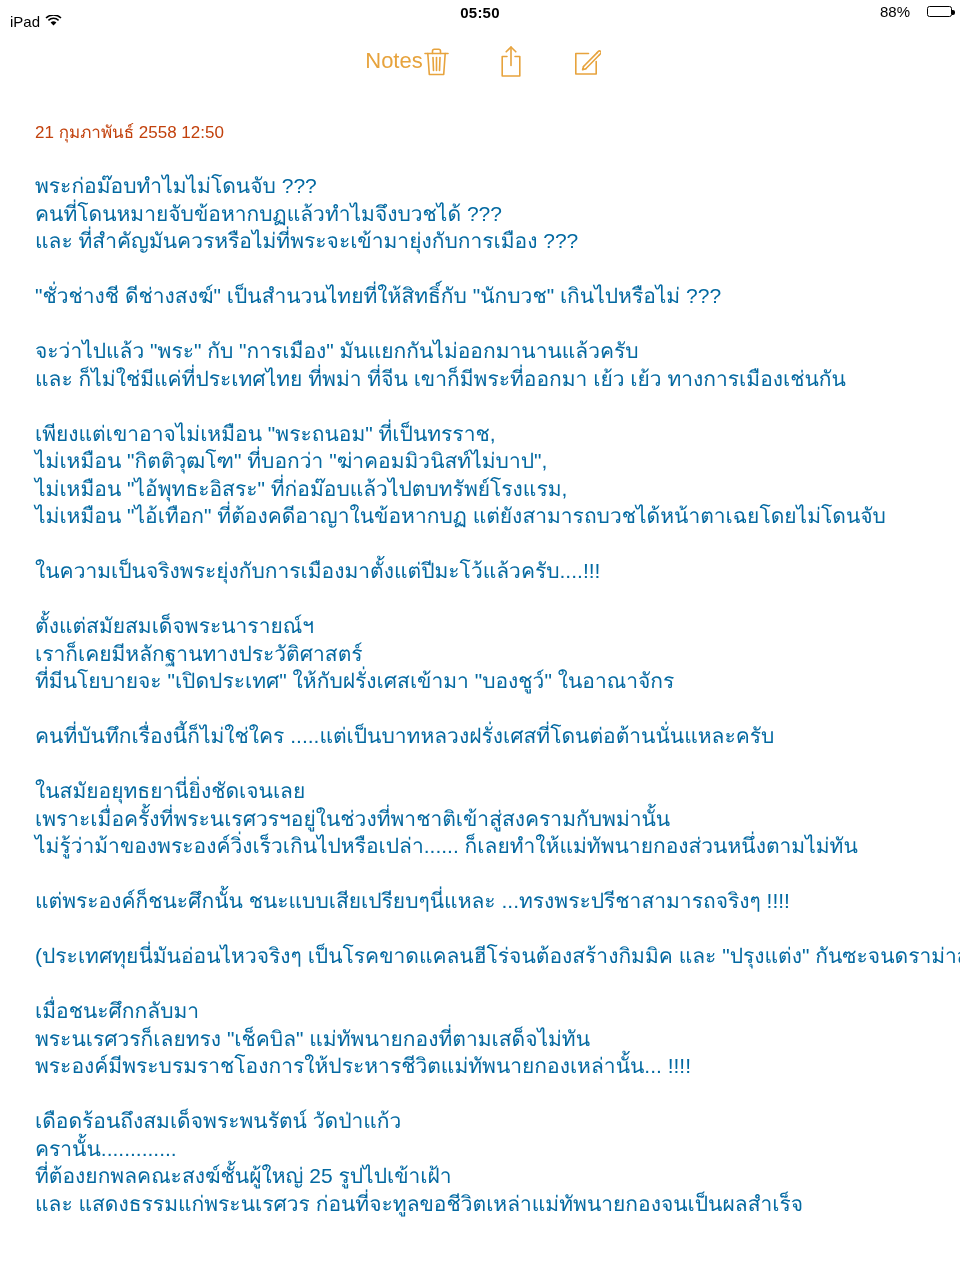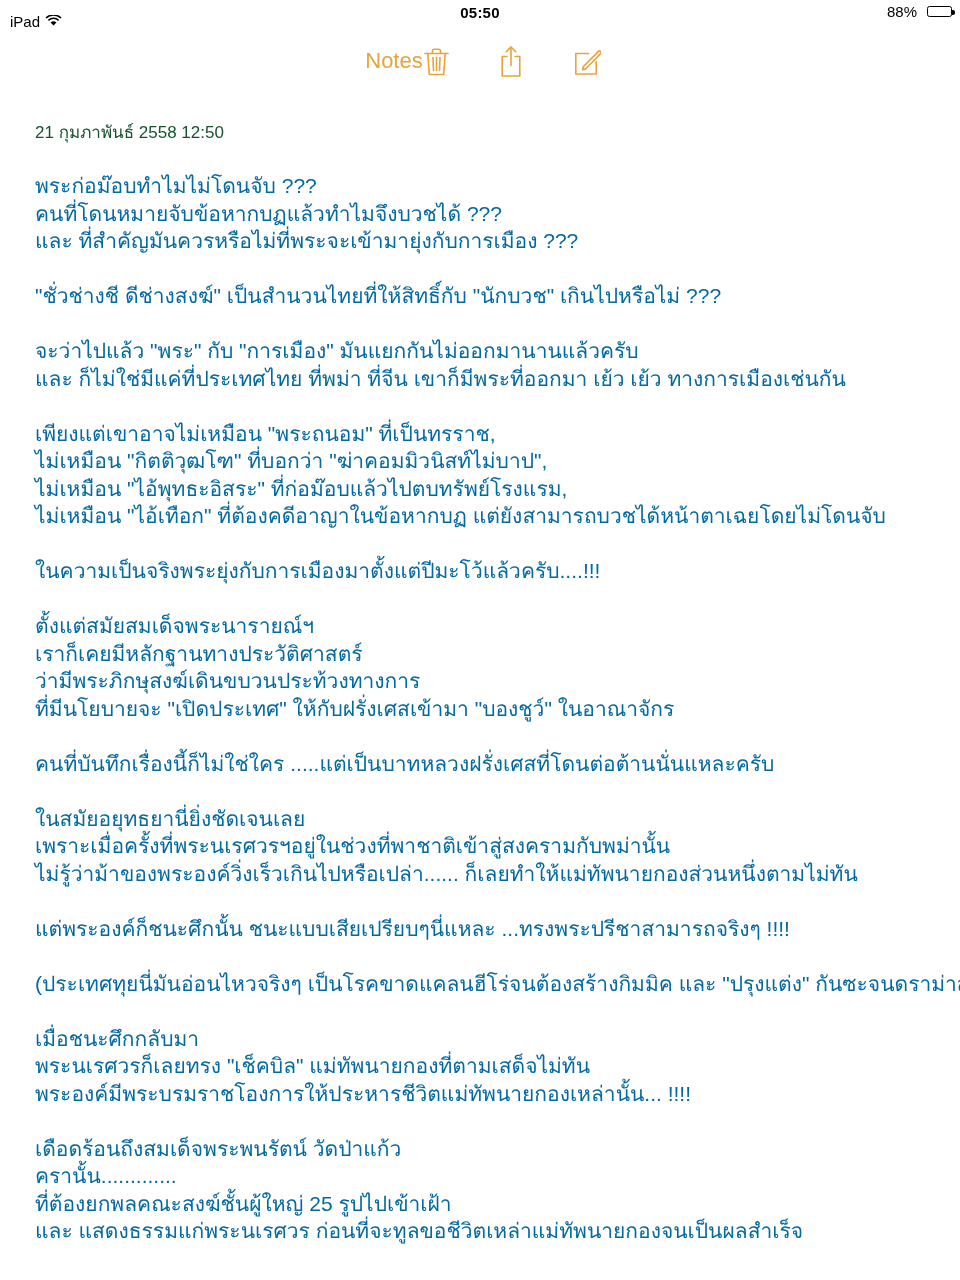--- a/index.html
+++ b/index.html
@@ -14,21 +14,21 @@
   }
 
   
   .status-bar {
     position:absolute; top:0; left:0; right:0; height:24px;
     display:flex; align-items:center;
     font-size:15px; color:#000;
   }
   .sb-left { position:absolute; left:10px; top:13px; display:flex; align-items:flex-end; gap:5px; }
   .sb-center { position:absolute; left:0; right:0; top:4px; text-align:center; font-weight:bold; letter-spacing:.2px; }
-  .sb-right { position:absolute; right:8px; top:3px; display:flex; align-items:center; gap:10px; }
+  .sb-right { position:absolute; right:8px; top:3px; display:flex; align-items:center; gap:17px; }
   .battery {
     position:relative; width:25px; height:11px;
     border:1px solid #000; border-radius:2.5px; padding:1px;
   }
   .battery .level { height:100%; background:#000; border-radius:1px; }
   .battery .nub {
     position:absolute; right:-4px; top:2.5px; width:3px; height:5px;
     background:#000; border-radius:0 2px 2px 0;
   }
 
@@ -38,21 +38,21 @@
     display:flex; align-items:center; justify-content:center;
     padding:0 24px 0 30px;
   }
   .nav-title { font-size:22px; color:#e7a33d; }
   .nav-actions { display:flex; align-items:center; gap:48px; }
   .nav-btn { background:none; border:none; cursor:pointer; padding:0; line-height:0; }
 
   
   .note-area { position:absolute; top:123px; left:35px; right:18px; }
   .note-date {
-    font-size:17px; line-height:20px; color:#14532d;
+    font-size:17px; line-height:20px; color:#c2410c;
     margin-bottom:29px;
   }
   .note-body { font-size:21px; line-height:27.5px; color:#0369a1; }
   .note-line { height:27.5px; white-space:pre; overflow:visible; }
 </style>
 </head>
 <body>
 
 <div class="status-bar">
   <div class="sb-left">
@@ -131,21 +131,20 @@
       <div class="note-line">&nbsp;</div>
       <div class="note-line">เพียงแต่เขาอาจไม่เหมือน "พระถนอม" ที่เป็นทรราช,</div>
       <div class="note-line">ไม่เหมือน "กิตติวุฒโฑ" ที่บอกว่า "ฆ่าคอมมิวนิสท์ไม่บาป",</div>
       <div class="note-line">ไม่เหมือน "ไอ้พุทธะอิสระ" ที่ก่อม๊อบแล้วไปตบทรัพย์โรงแรม,</div>
       <div class="note-line">ไม่เหมือน "ไอ้เทือก" ที่ต้องคดีอาญาในข้อหากบฏ แต่ยังสามารถบวชได้หน้าตาเฉยโดยไม่โดนจับ</div>
       <div class="note-line">&nbsp;</div>
       <div class="note-line">ในความเป็นจริงพระยุ่งกับการเมืองมาตั้งแต่ปีมะโว้แล้วครับ....!!!</div>
       <div class="note-line">&nbsp;</div>
       <div class="note-line">ตั้งแต่สมัยสมเด็จพระนารายณ์ฯ</div>
       <div class="note-line">เราก็เคยมีหลักฐานทางประวัติศาสตร์</div>
-      <div class="note-line">ว่ามีพระภิกษุสงฆ์เดินขบวนประท้วงทางการ</div>
       <div class="note-line">ที่มีนโยบายจะ "เปิดประเทศ" ให้กับฝรั่งเศสเข้ามา "บองชูว์" ในอาณาจักร</div>
       <div class="note-line">&nbsp;</div>
       <div class="note-line">คนที่บันทึกเรื่องนี้ก็ไม่ใช่ใคร .....แต่เป็นบาทหลวงฝรั่งเศสที่โดนต่อต้านนั่นแหละครับ</div>
       <div class="note-line">&nbsp;</div>
       <div class="note-line">ในสมัยอยุทธยานี่ยิ่งชัดเจนเลย</div>
       <div class="note-line">เพราะเมื่อครั้งที่พระนเรศวรฯอยู่ในช่วงที่พาชาติเข้าสู่สงครามกับพม่านั้น</div>
       <div class="note-line">ไม่รู้ว่าม้าของพระองค์วิ่งเร็วเกินไปหรือเปล่า...... ก็เลยทำให้แม่ทัพนายกองส่วนหนึ่งตามไม่ทัน</div>
       <div class="note-line">&nbsp;</div>
       <div class="note-line">แต่พระองค์ก็ชนะศึกนั้น ชนะแบบเสียเปรียบๆนี่แหละ ...ทรงพระปรีชาสามารถจริงๆ !!!!</div>
       <div class="note-line">&nbsp;</div>

